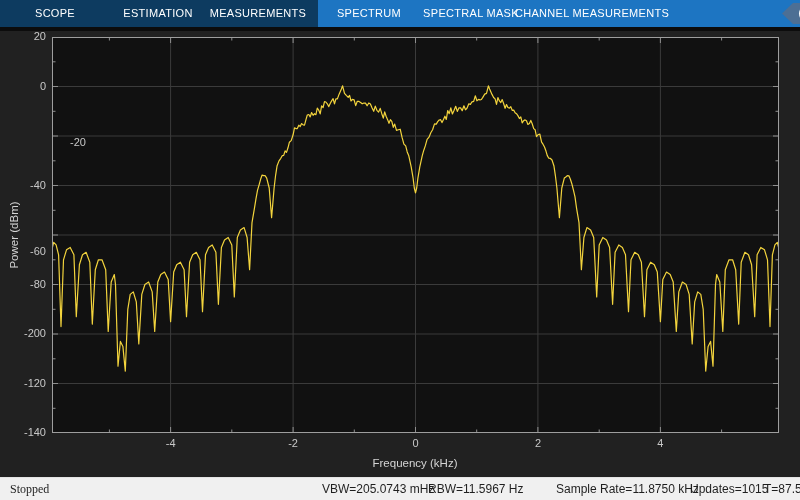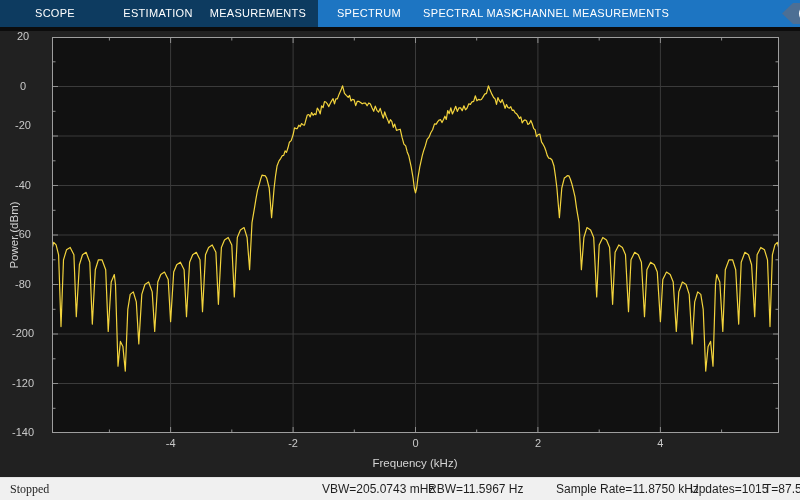--- a/index.html
+++ b/index.html
@@ -13,21 +13,21 @@
   #help-tag{position:absolute;top:3px;right:9px;width:46px;height:21px;background:#4d6f94;
        clip-path:polygon(0 50%,11px 0,100% 0,100% 100%,11px 100%);}
   #help-circle{position:absolute;top:2px;left:17px;width:17px;height:17px;border-radius:50%;
        background:#fff;color:#12476e;font-size:12px;font-weight:bold;text-align:center;line-height:17px;}
   
   #figure{position:absolute;left:0;top:27px;width:800px;height:450px;background:#212121;}
   #topstrip{position:absolute;left:0;top:0;width:800px;height:4px;background:#0c0c0c;}
   #axes{position:absolute;left:52px;top:10px;width:727px;height:396px;background:#111111;}
   #plot-svg{position:absolute;left:0;top:0;}
   .xticklabel{position:absolute;transform:translateX(-50%);color:#c8c8c8;font-size:11px;white-space:nowrap;}
-  .yticklabel{position:absolute;left:0;width:46px;text-align:center;color:#c8c8c8;font-size:11px;white-space:nowrap;}
+  .yticklabel{position:absolute;left:0;width:46px;text-align:right;color:#c8c8c8;font-size:11px;white-space:nowrap;}
   #xlabel{position:absolute;left:415px;top:430px;transform:translateX(-50%);
        color:#d4d4d4;font-size:11.5px;white-space:nowrap;}
   #ylabel{position:absolute;left:14px;top:208px;transform:translate(-50%,-50%) rotate(-90deg);
        color:#d4d4d4;font-size:11.5px;white-space:nowrap;}
   
   #statusbar{position:absolute;left:0;top:477px;width:800px;height:23px;background:#f0f0f0;
        border-top:1px solid #e4e4e4;box-sizing:border-box;overflow:hidden;}
   .statusitem{position:absolute;top:0;height:22px;line-height:22px;color:#1f1f1f;
        font-size:12px;white-space:nowrap;}
 </style>
@@ -123,23 +123,23 @@
         </svg>
       </div>
     <div id="ticklabels">
         <div class="xticklabel" style="left: 170.616px; top: 410px;">-4</div>
         <div class="xticklabel" style="left: 293.058px; top: 410px;">-2</div>
         <div class="xticklabel" style="left: 415.5px; top: 410px;">0</div>
         <div class="xticklabel" style="left: 537.942px; top: 410px;">2</div>
         <div class="xticklabel" style="left: 660.384px; top: 410px;">4</div>
         <div class="yticklabel" style="top: 3px;">20</div>
         <div class="yticklabel" style="top: 52.5px;">0</div>
-        <div class="yticklabel" style="top: 92px;">-20</div>
+        <div class="yticklabel" style="top: 109px; margin-left: 40px;">-20</div>
         <div class="yticklabel" style="top: 151.5px;">-40</div>
-        <div class="yticklabel" style="top: 201px;">-60</div>
+        <div class="yticklabel" style="top: 218px;">-60</div>
         <div class="yticklabel" style="top: 250.5px;">-80</div>
         <div class="yticklabel" style="top: 300px;">-200</div>
         <div class="yticklabel" style="top: 349.5px;">-120</div>
         <div class="yticklabel" style="top: 399px;">-140</div>
       </div>
     <div id="xlabel">Frequency (kHz)</div>
     <div id="ylabel">Power (dBm)</div>
   </div>
 
   <div id="statusbar">

